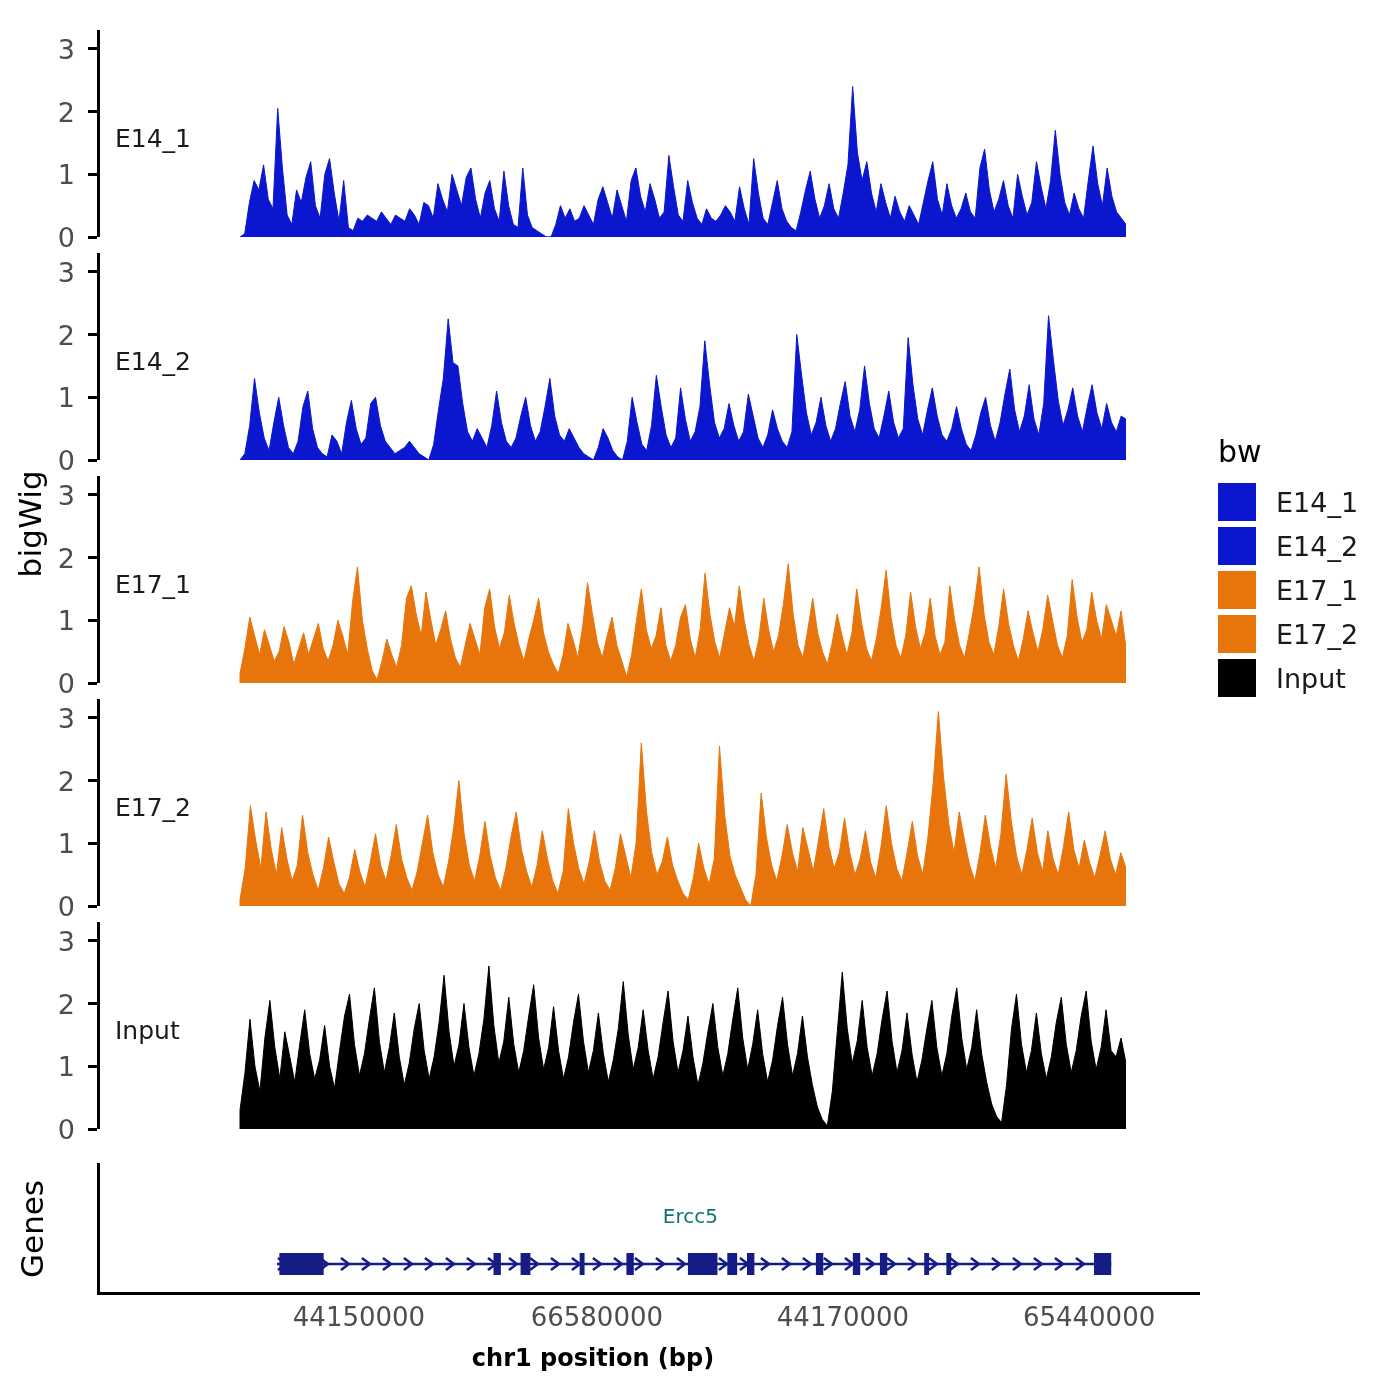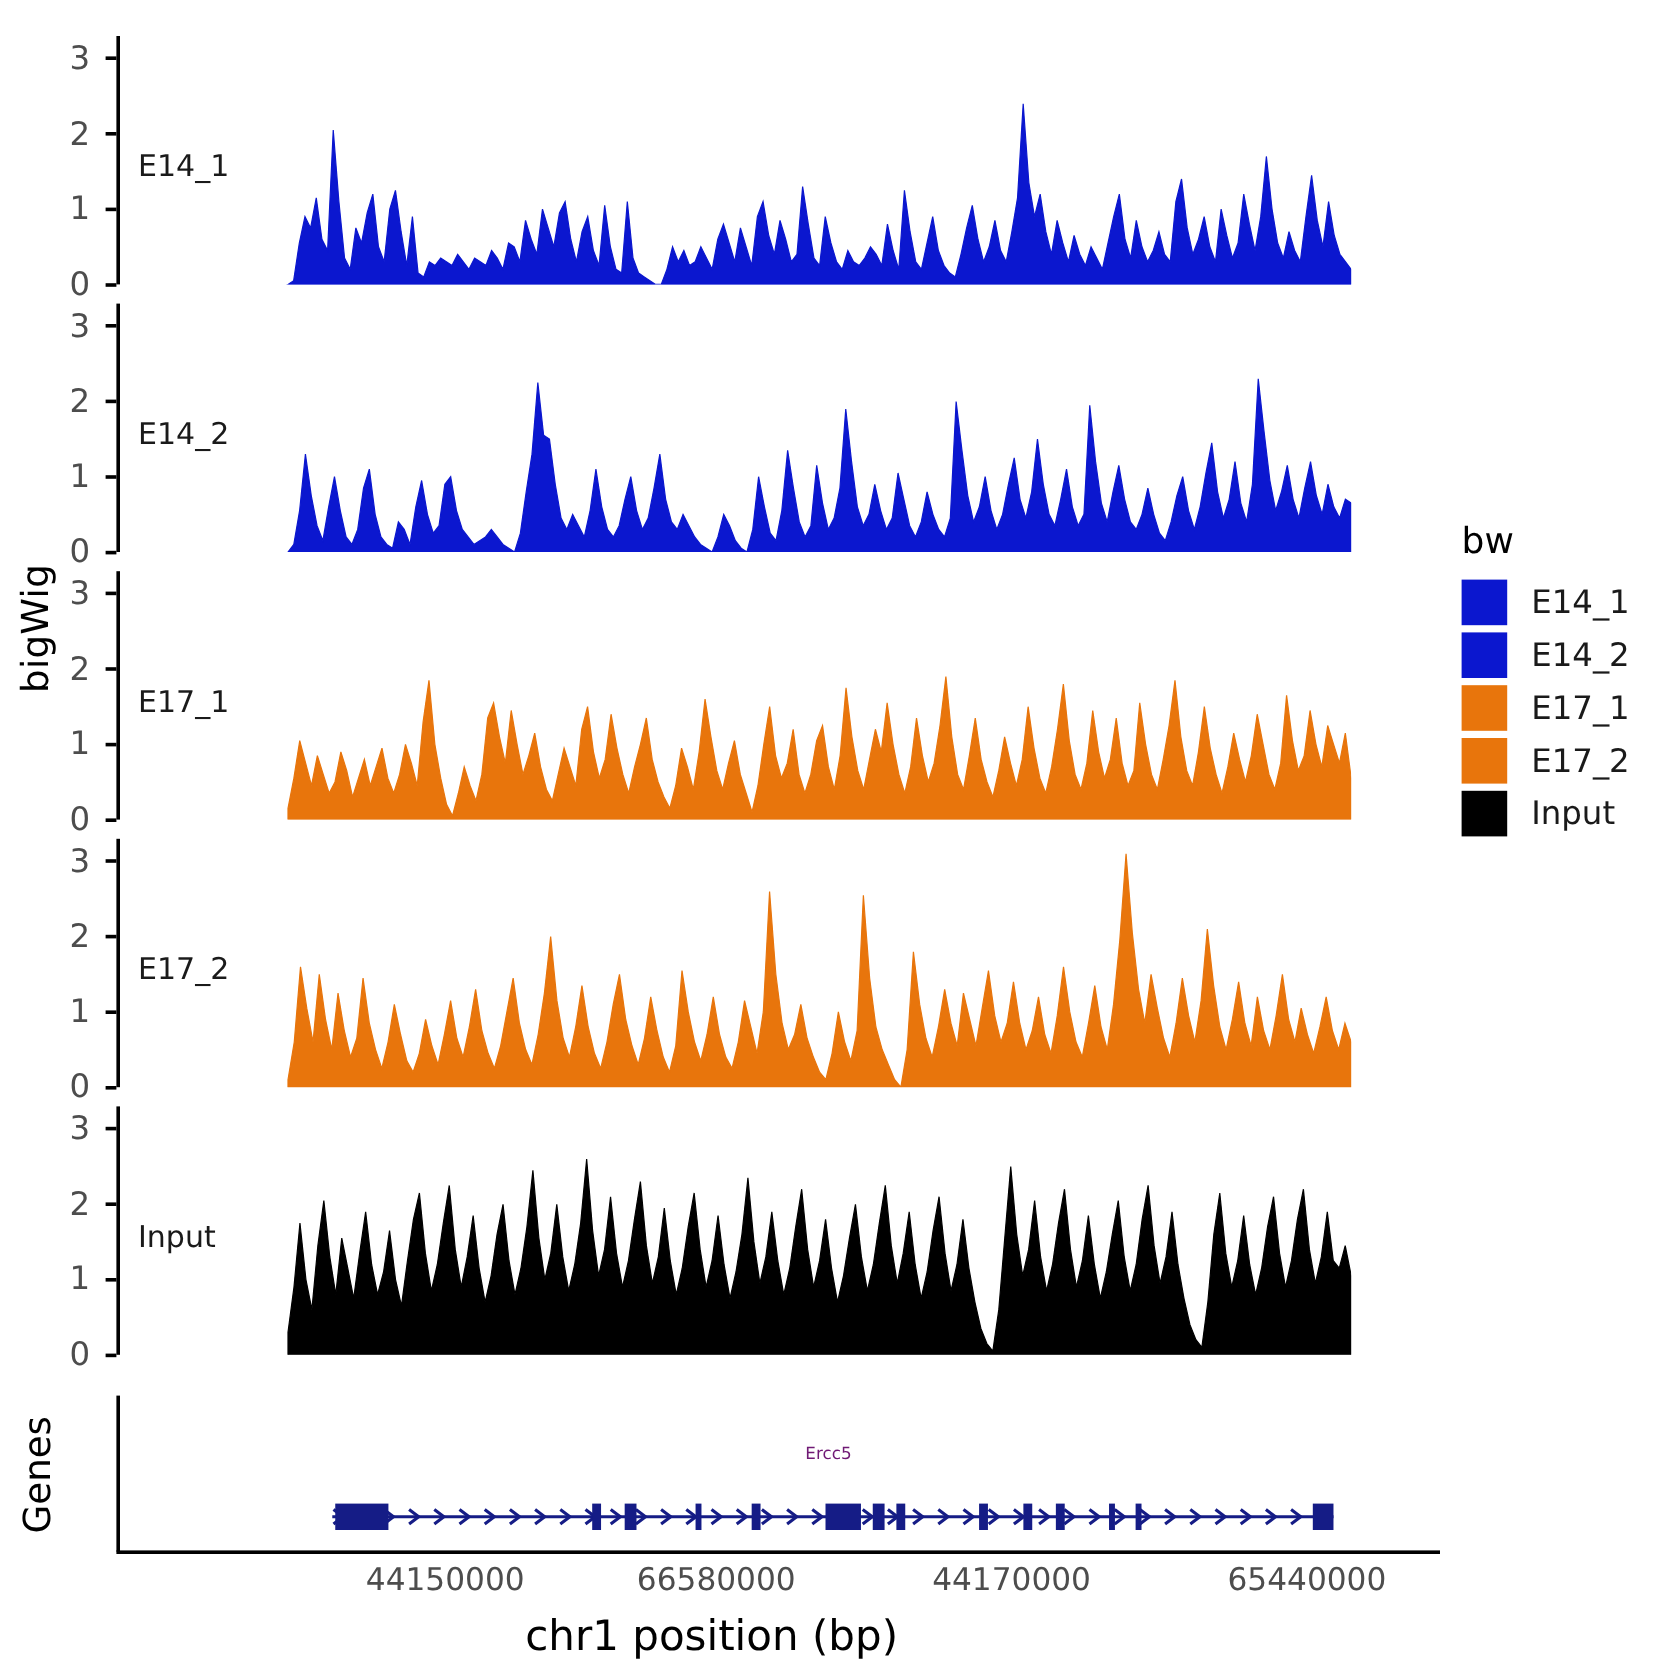--- a/index.html
+++ b/index.html
@@ -21,28 +21,28 @@
   .axis-line{position:absolute;left:0;top:0;width:3px;background:#000;}
   .tick{position:absolute;left:-9px;width:9px;height:3px;background:#000;}
   .ticklab{position:absolute;right:0;transform:translateY(-50%);
            font-size:27px;color:#4d4d4d;text-align:right;width:46px;}
   .tracklab{position:absolute;font-size:25px;color:#1a1a1a;white-space:nowrap;}
 
   svg.trace{position:absolute;left:0;top:0;display:block;}
 
   .xaxis-line{position:absolute;height:3px;background:#000;}
   .xticklab{position:absolute;transform:translateX(-50%);font-size:26px;color:#4d4d4d;white-space:nowrap;}
-  .xtitle{position:absolute;width:100%;text-align:center;font-size:35px;color:#000;}
+  .xtitle{position:absolute;width:100%;text-align:center;font-size:24px;color:#000;font-weight:bold;}
 
   .legend-title{position:absolute;font-size:30px;color:#000;}
   .legend-row{position:absolute;display:flex;align-items:center;}
   .legend-key{width:38px;height:38px;display:block;}
   .legend-label{margin-left:20px;font-size:27px;color:#1a1a1a;white-space:nowrap;}
 
-  .gene-name{position:absolute;transform:translateX(-50%);font-size:14px;color:#701a75;white-space:nowrap;}
+  .gene-name{position:absolute;transform:translateX(-50%);font-size:20px;color:#0f766e;white-space:nowrap;}
 </style>
 </head>
 <body>
 
 <div id="root">
 
   <div class="ylab-bigwig">bigWig</div>
   <div class="ylab-genes">Genes</div>
 
   <div id="panels">
@@ -180,21 +180,21 @@
         <rect x="852.8166666666666" y="13" width="7.383333333333326" height="22" fill="#151C86"></rect>
         <rect x="879.8888888888889" y="13" width="7.383333333333326" height="22" fill="#151C86"></rect>
         <rect x="924.1888888888889" y="13" width="4.922222222222217" height="22" fill="#151C86"></rect>
         <rect x="946.338888888889" y="13" width="4.922222222222217" height="22" fill="#151C86"></rect>
         <rect x="1094.0055555555555" y="13" width="17.227777777777646" height="22" fill="#151C86"></rect>
       </svg>
     </div>
 
   <div id="xaxis">
       <div class="xaxis-line" style="left: 97px; top: 1292px; width: 1103px;"></div>
-      <div class="xticklab" style="left: 371px; top: 1302px;">44150000</div>
+      <div class="xticklab" style="left: 359px; top: 1302px;">44150000</div>
       <div class="xticklab" style="left: 596.861px; top: 1302px;">66580000</div>
       <div class="xticklab" style="left: 842.972px; top: 1302px;">44170000</div>
       <div class="xticklab" style="left: 1089.08px; top: 1302px;">65440000</div>
       <div class="xtitle" style="left: 0px; top: 1344px; width: 1186px;">chr1 position (bp)</div>
     </div>
 
   <div id="legend">
     <div class="legend-title" style="left:1218px;top:434px;">bw</div>
     <div id="legend-rows">
         <div class="legend-row" style="left: 1218px; top: 483px;">

